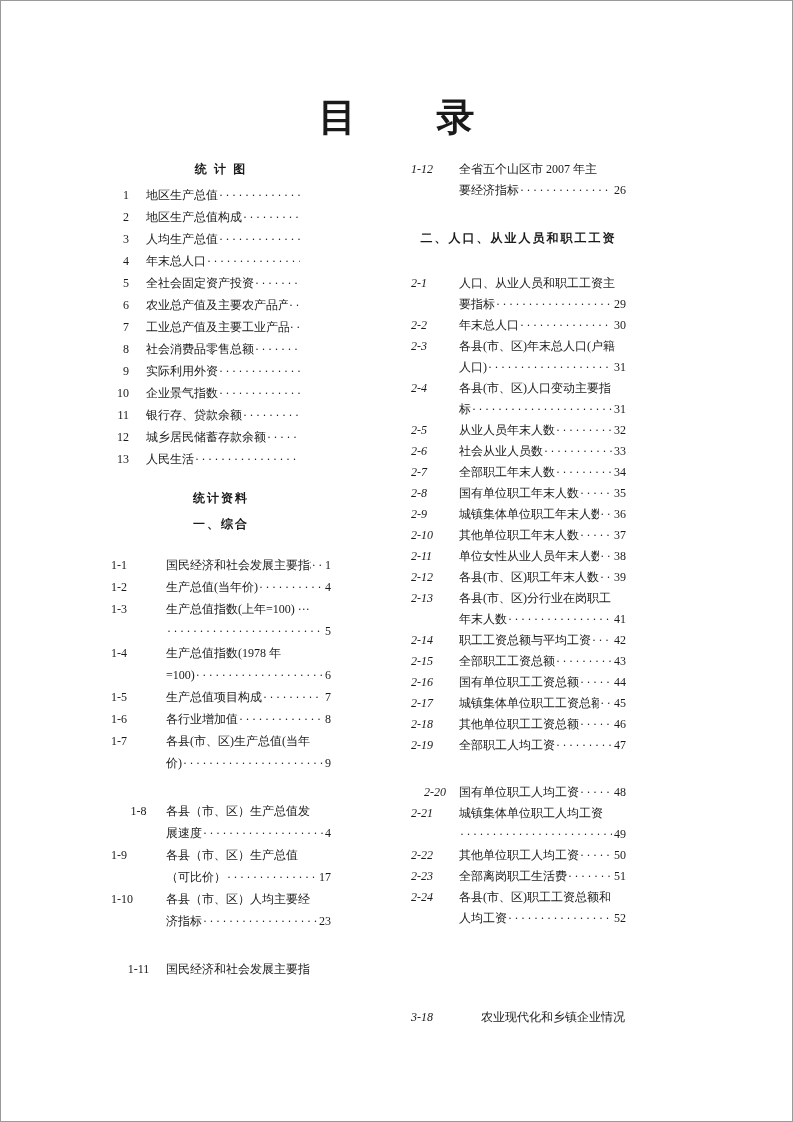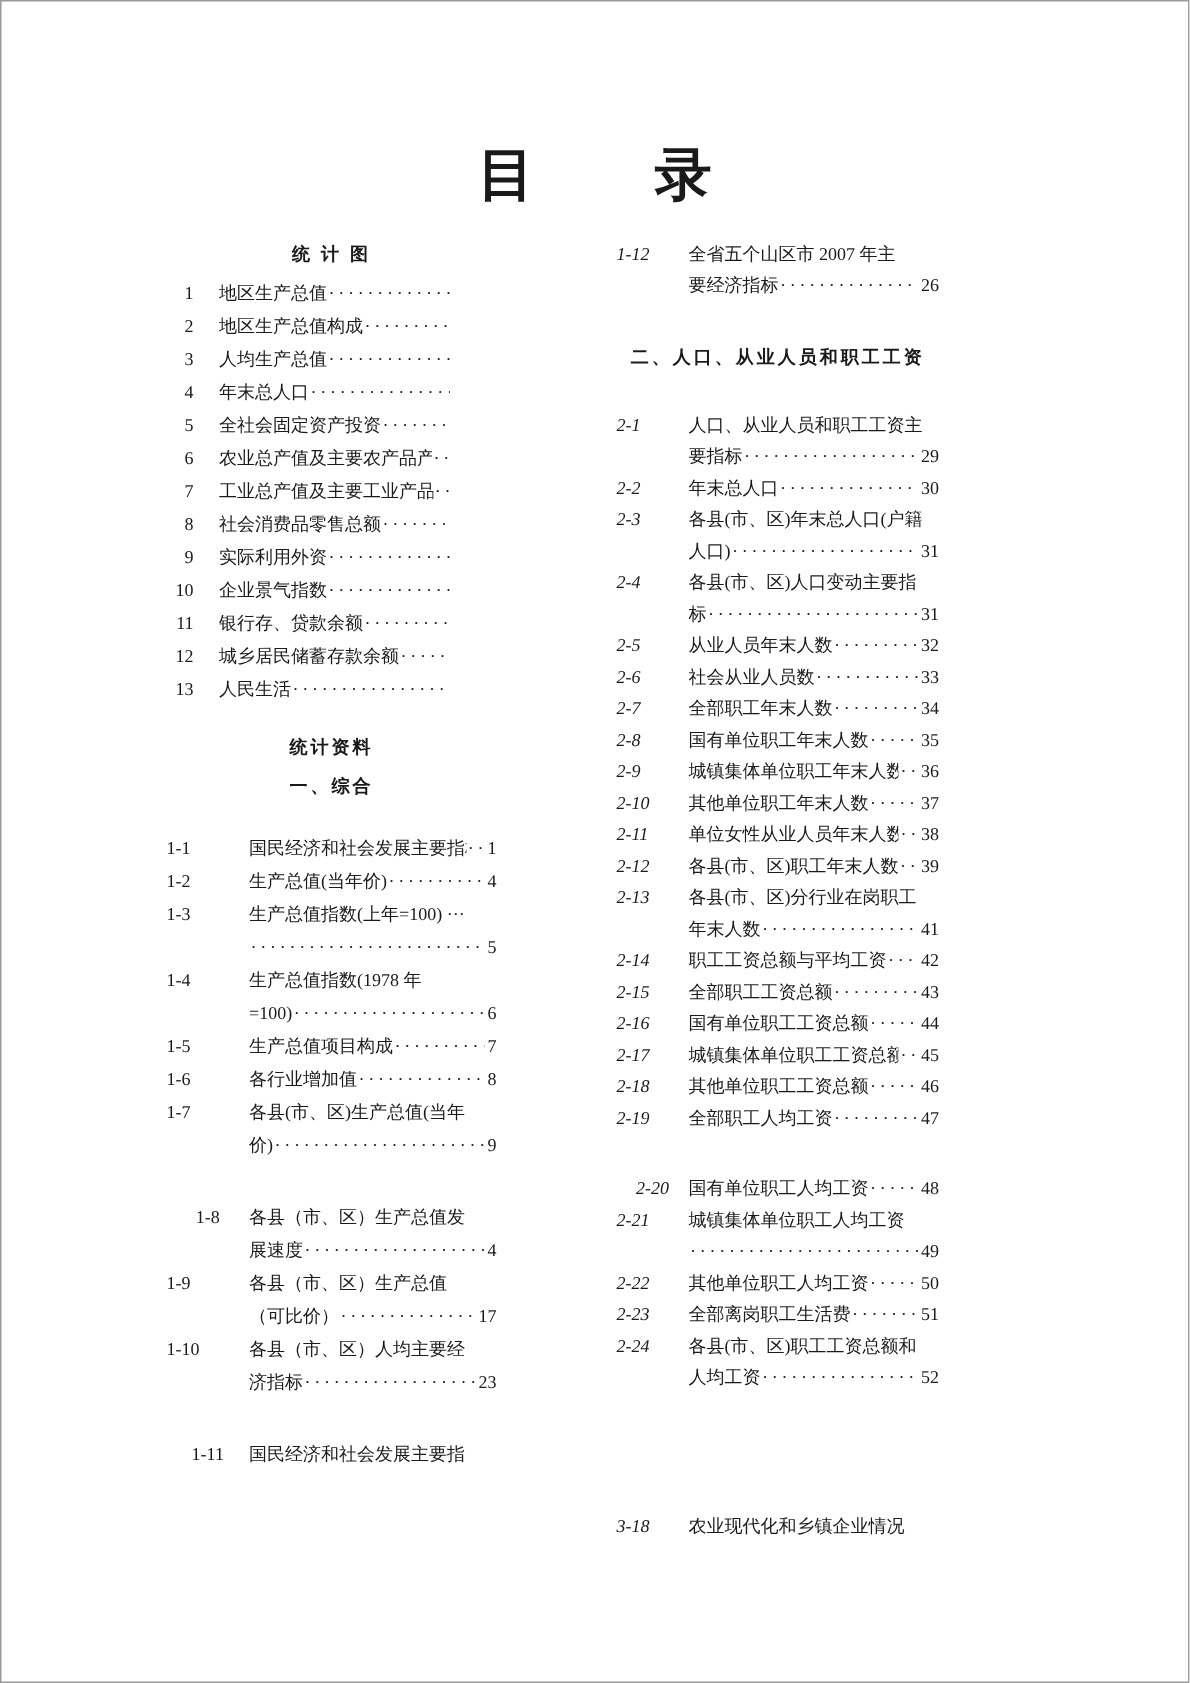--- a/index.html
+++ b/index.html
@@ -76,21 +76,21 @@
     white-space:nowrap;
     margin:0 1px;
   }
   .dots::after{
     content:"························································································································";
     letter-spacing:2.5px;
   }
   .page-num{flex:none;padding-left:1px;}
   .gap-before{margin-top:26px;text-align:center;}
   #footer-item{margin-top:78px;}
-  #footer-item .row{line-height:21px;}
+  #footer-item .row{line-height:21px;gap:22px;}
 </style>
 </head>
 <body>
 
 <div class="page">
   <h1 class="title">目录</h1>
 
   <div class="columns">
 
     <div class="col-left">

